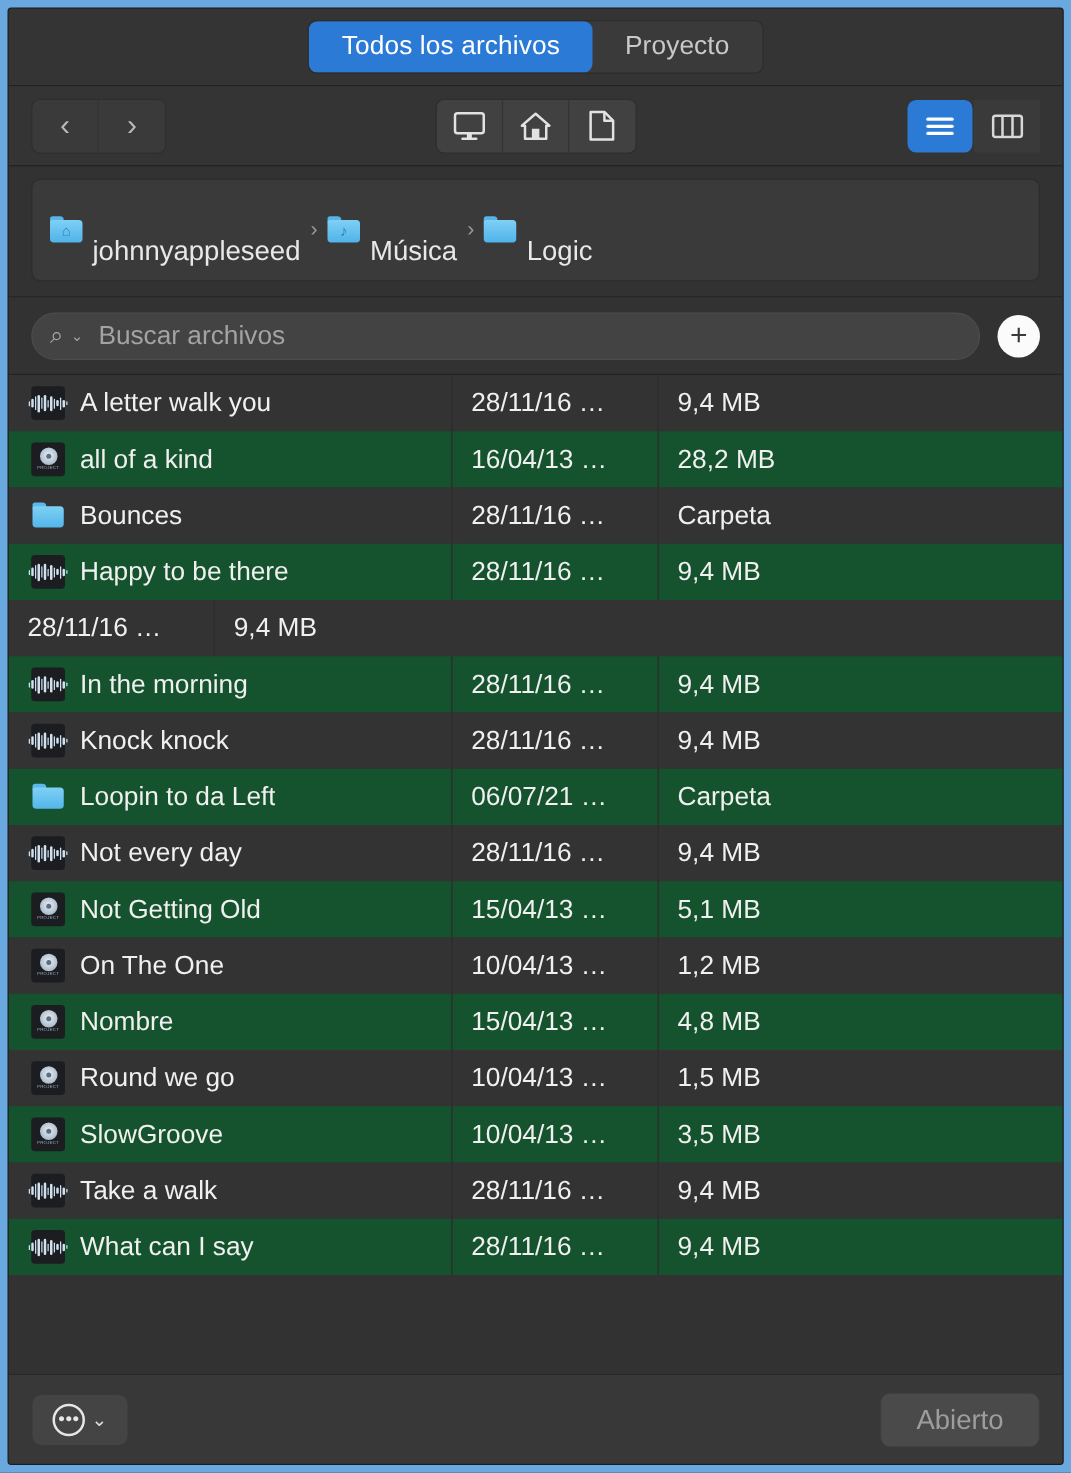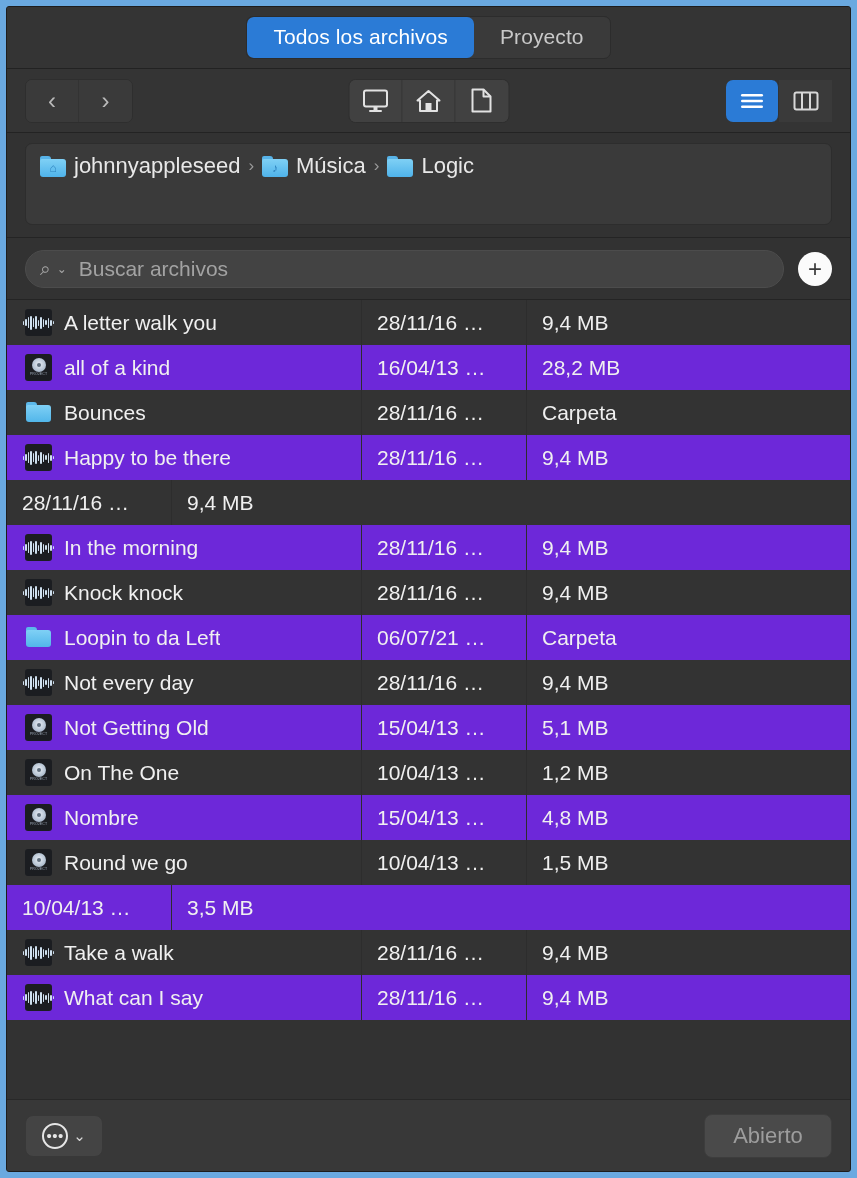--- a/index.html
+++ b/index.html
@@ -97,21 +97,21 @@
   }
   #pathbox {
     background: #3a3a3a;
     border: 1px solid #2d2d2d;
     border-radius: 7px;
     height: 82px;
     padding: 9px 14px;
   }
   #crumbs { display: flex; align-items: center; gap: 7px; }
   .crumb { display: flex; align-items: center; gap: 8px; }
-  .crumb-label { font-size: 22px; color: #e8e8e8; white-space: nowrap; }
+  .crumb-label { font-size: 22px; color: #e8e8e8; white-space: nowrap; margin-top: 35px; }
   .crumb-sep { color: #9b9b9b; font-size: 17px; padding: 0 1px; }
 
   .folder {
     width: 26px; height: 21px;
     position: relative;
     flex: 0 0 auto;
   }
   .folder .tab {
     position: absolute; left: 0; top: 0;
     width: 11px; height: 5px;
@@ -202,21 +202,21 @@
     flex: 1 1 auto;
     padding-left: 15px;
     height: 100%;
     display: flex; align-items: center;
     overflow: hidden;
   }
   #headrow .cell-name { justify-content: space-between; padding-right: 22px; }
   .head-label { font-size: 21px; color: #e2e2e2; }
   .sort-arrow { font-size: 15px; color: #bdbdbd; }
   .rowA { background: #333333; }
-  .rowB { background: #6d28d9; justify-content: flex-end; }
+  .rowB { background: #14532d; justify-content: flex-end; }
   .row .fname, .row .fdate, .row .fsize {
     font-size: 21px; color: #f0f0f0;
     white-space: nowrap; overflow: hidden; text-overflow: clip;
   }
 
   .ficon { width: 27px; height: 27px; flex: 0 0 auto; position: relative; }
   .ficon.audio {
     background: #1b1d21;
     border-radius: 3px;
     display: flex; align-items: center; justify-content: center;
@@ -665,20 +665,27 @@
             <span class="fname">Round we go</span>
           </div>
           <div class="cell-date">
             <span class="fdate">10/04/13 …</span>
           </div>
           <div class="cell-size">
             <span class="fsize">1,5 MB</span>
           </div>
         </div>
         <div class="row rowB">
+          <div class="cell-name">
+            <span class="ficon logic">
+              <span class="disc"></span>
+              <span class="plabel">PROJECT</span>
+            </span>
+            <span class="fname">SlowGroove</span>
+          </div>
           <div class="cell-date">
             <span class="fdate">10/04/13 …</span>
           </div>
           <div class="cell-size">
             <span class="fsize">3,5 MB</span>
           </div>
         </div>
         <div class="row rowA">
           <div class="cell-name">
             <span class="ficon audio">

